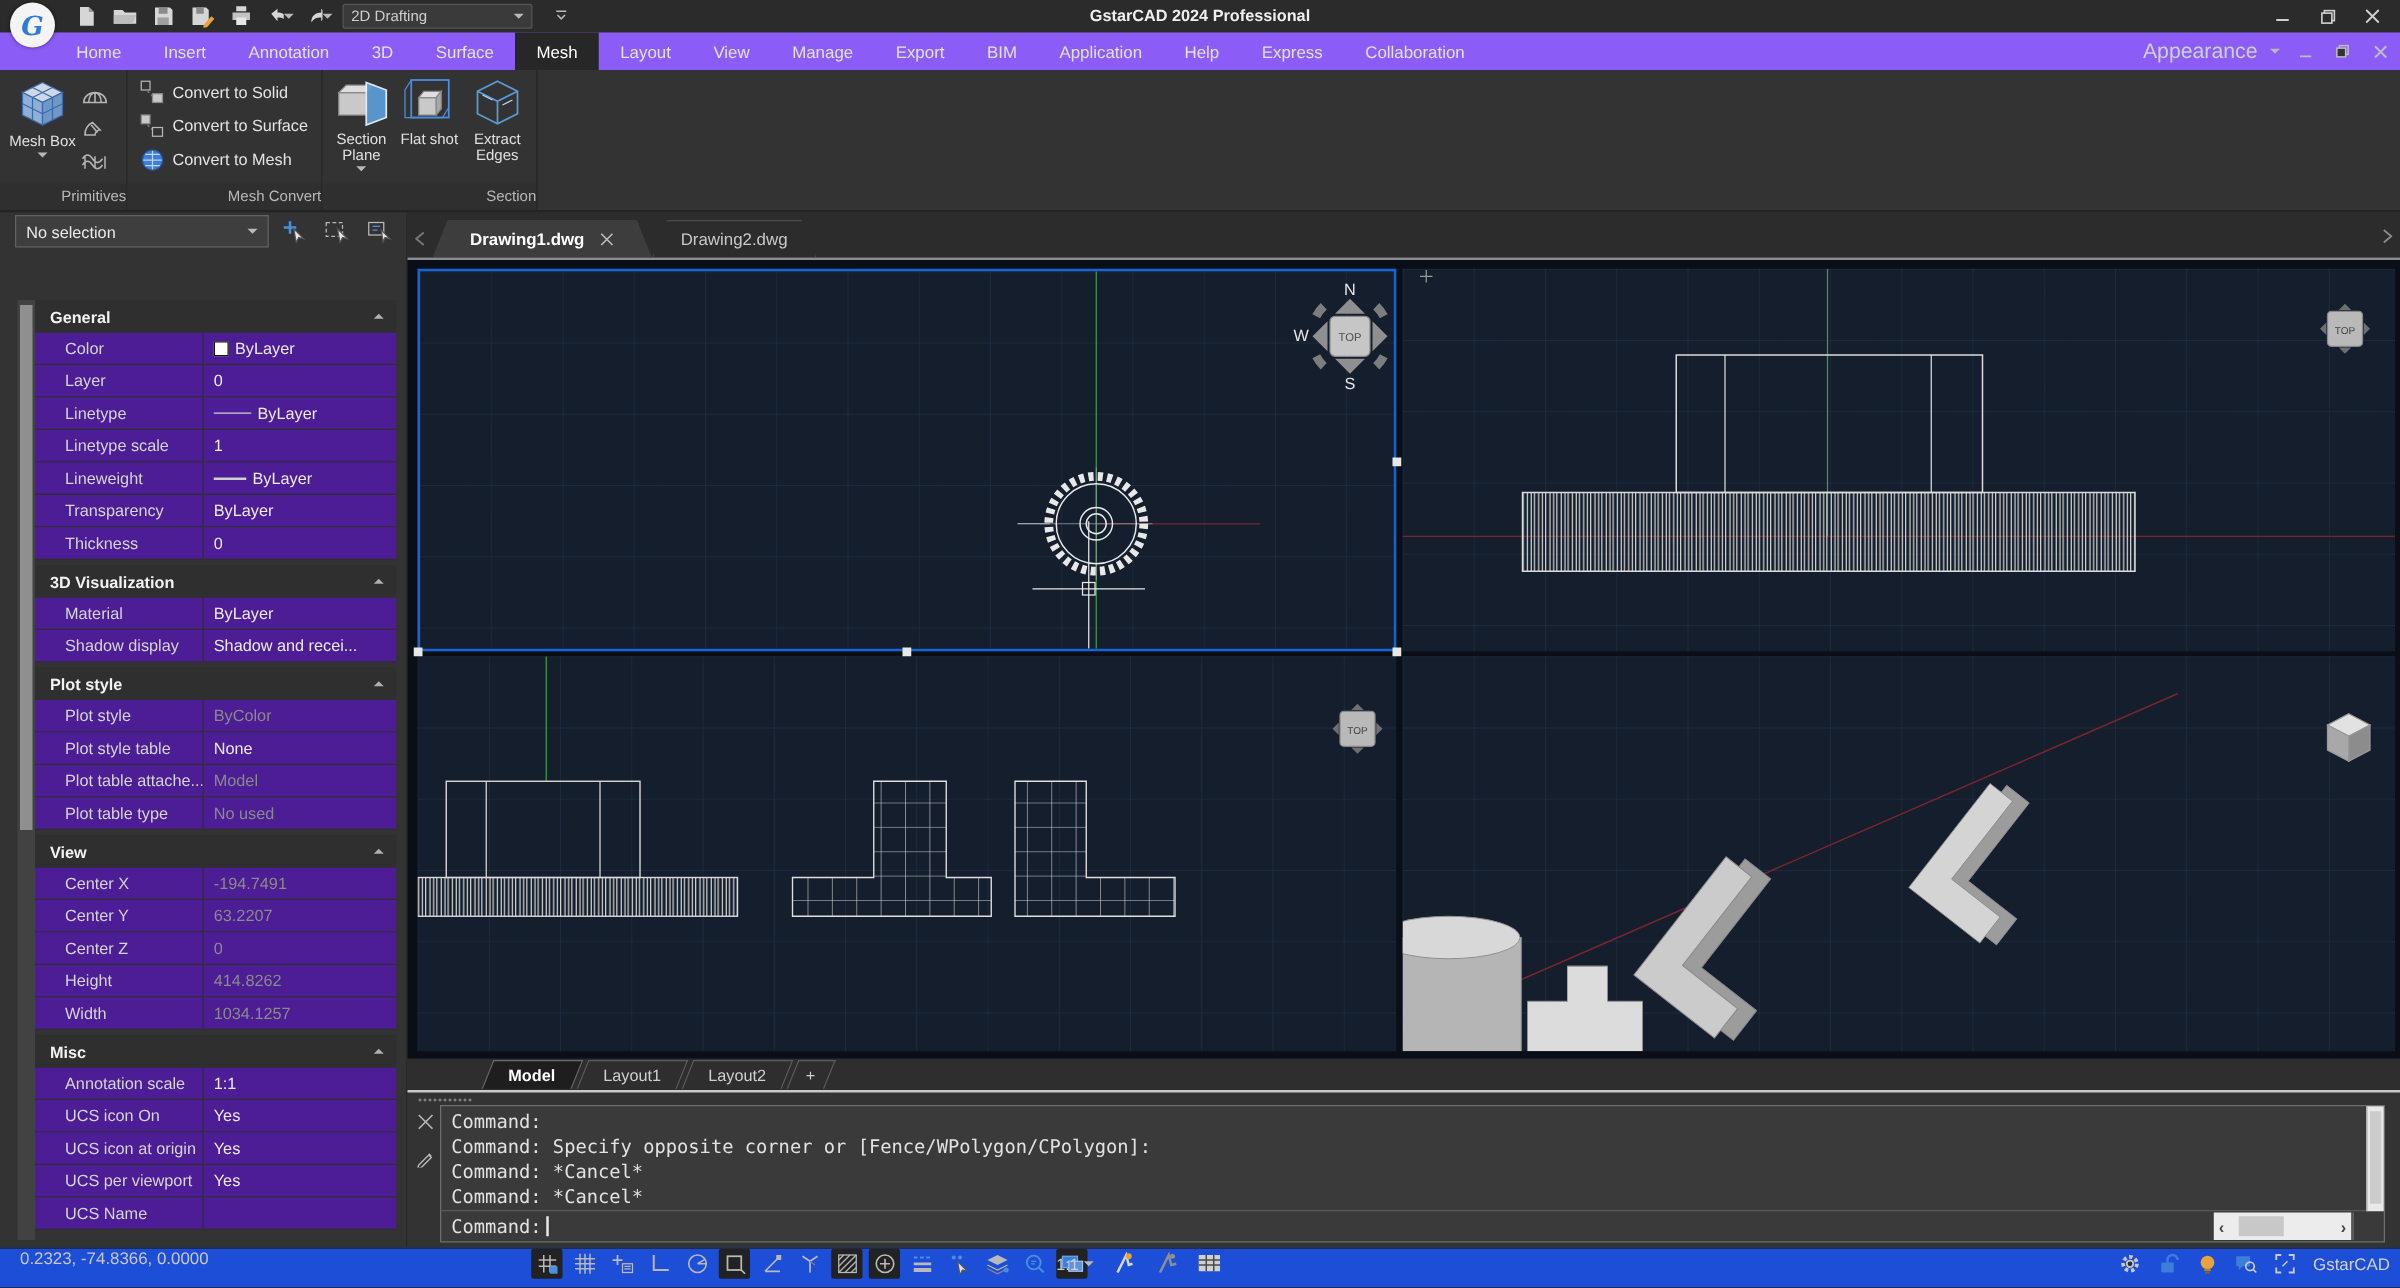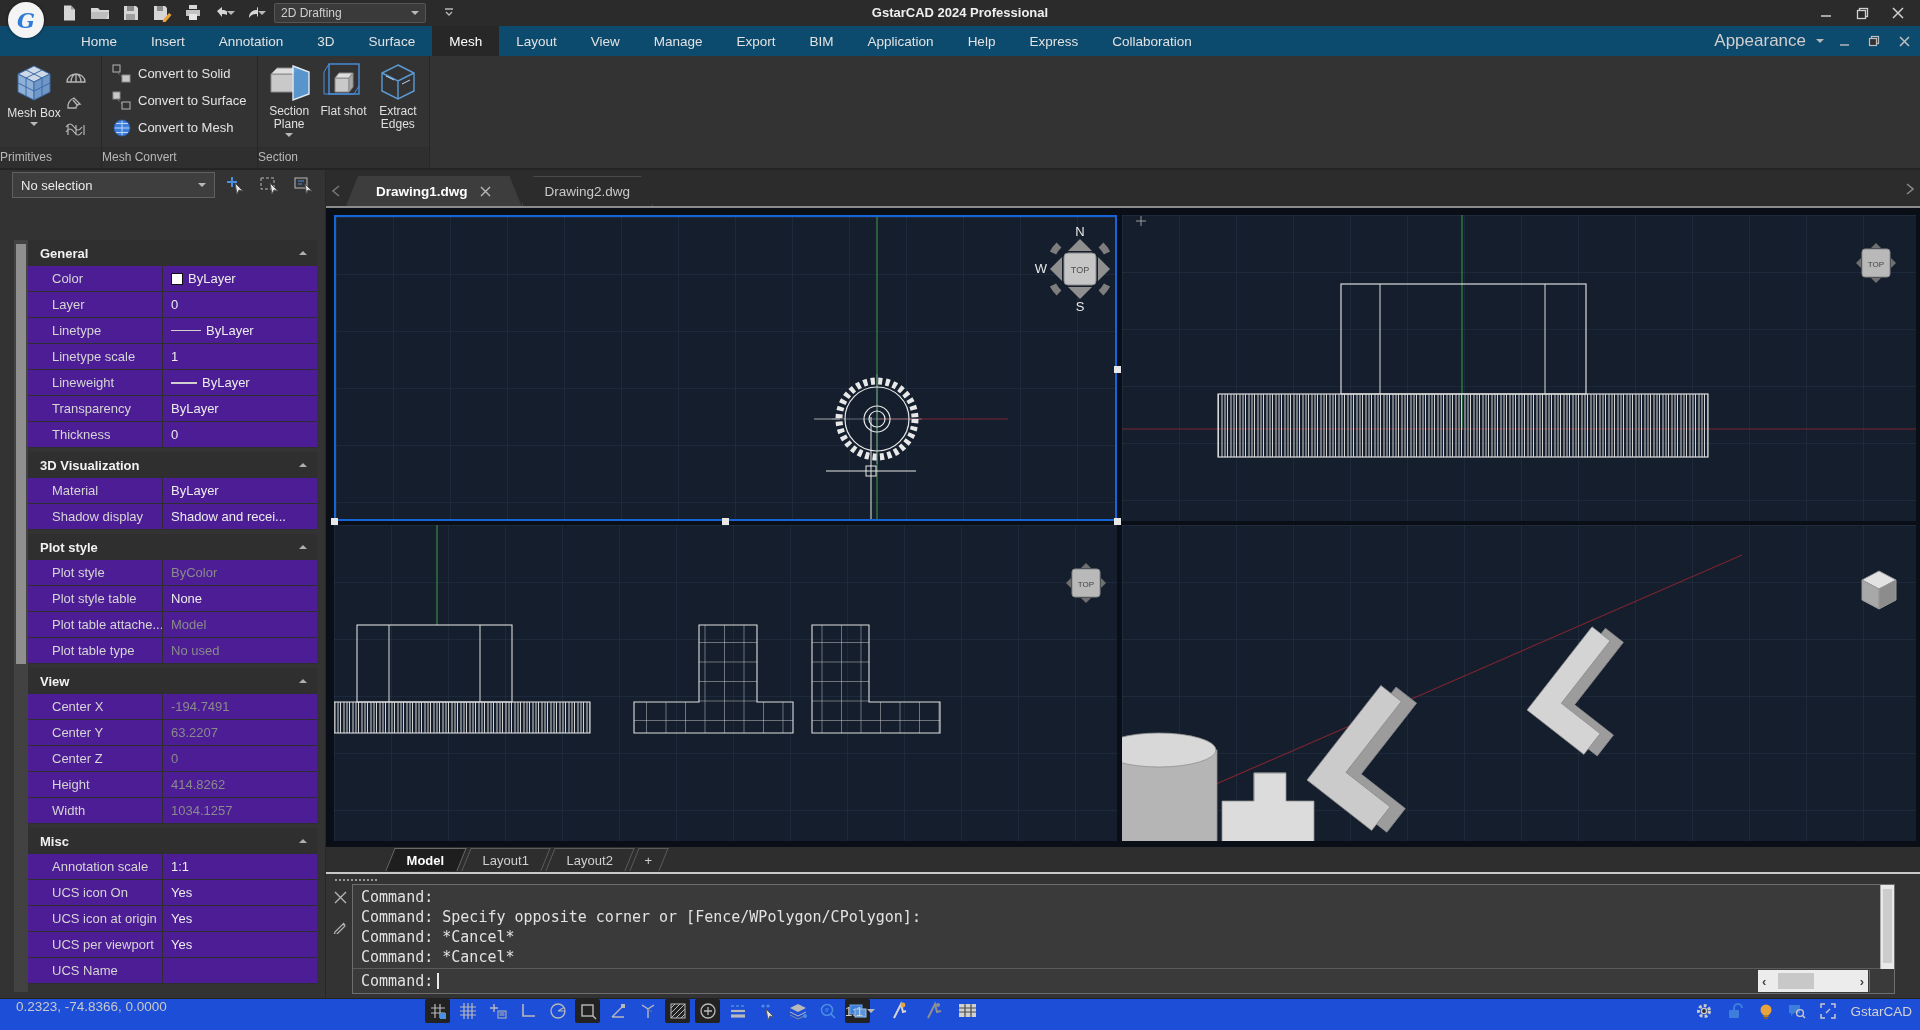--- a/index.html
+++ b/index.html
@@ -14,31 +14,31 @@
   #logo{position:absolute;left:8px;top:2px;width:36px;height:36px;border-radius:50%;background:#f4f4f4;z-index:20;display:flex;align-items:center;justify-content:center;box-shadow:0 0 3px rgba(0,0,0,.6)}
   #logo span{color:#2f7bd9;font-weight:bold;font-size:21px;font-style:italic;font-family:"DejaVu Serif",serif}
   .qat{display:flex;align-items:center;gap:9px;margin-left:58px}
   .qat .ic{width:22px;height:22px}
   .wsbox{width:152px;height:20px;background:#3a3a3a;border:1px solid #555;border-radius:2px;display:flex;align-items:center;padding:0 6px;color:#cfcfcf;font-size:12px;justify-content:space-between;margin-left:8px}
   #apptitle{position:absolute;left:0;right:0;text-align:center;font-weight:bold;color:#efefef;font-size:13px;top:5px;pointer-events:none}
   .winbtns{position:absolute;right:4px;top:0;display:flex;height:26px}
   .winbtns .ic{width:36px;height:26px}
 
   
-  #menubar{position:absolute;left:0;top:26px;width:1920px;height:30px;background:#0c4a6e;display:flex;align-items:stretch;padding-left:64px}
+  #menubar{position:absolute;left:0;top:26px;width:1920px;height:30px;background:#8b5cf6;display:flex;align-items:stretch;padding-left:44px}
   .mtab{display:flex;align-items:center;padding:0 17px;color:#e2e2e2;font-size:13.5px;cursor:default}
   .mtab.active{background:#272727;color:#fff}
   #menuright{position:absolute;right:6px;top:26px;height:30px;display:flex;align-items:center;gap:10px}
   #menuright .lbl{color:#cfcfcf;font-size:17px}
   #menuright .ic{width:20px;height:20px}
 
   
   #ribbon{position:absolute;left:0;top:56px;width:1920px;height:114px;background:#333;border-bottom:2px solid #242424;display:flex}
   .rpanel{position:relative;height:112px;border-right:1px solid #272727;padding:4px 6px 22px 6px}
-  .plabel{position:absolute;left:0;right:0;bottom:0;height:21px;line-height:21px;text-align:left;color:#b8b8b8;font-size:12px;background:#2f2f2f}
+  .plabel{position:absolute;left:0;right:0;bottom:0;height:21px;line-height:21px;text-align:right;color:#b8b8b8;font-size:12px;background:#2f2f2f}
   .bigbtn{display:flex;flex-direction:column;align-items:center;width:56px;color:#e0e0e0;font-size:12px;line-height:13px;text-align:center;padding-top:2px}
   .bigbtn .lab{margin-top:3px}
   .smallcol{display:flex;flex-direction:column;gap:7px;margin-left:2px;padding-top:6px}
   .smallcol .ic{width:24px;height:20px}
   .mcrow{display:flex;align-items:center;gap:6px;height:27px;color:#e4e4e4;font-size:13px;padding:0 4px}
   .mcrow .ic{width:20px;height:20px}
 
   
   #properties{position:absolute;left:0;top:170px;width:326px;bottom:32px;background:#333;border-right:1px solid #272727}
   #prop-title{height:30px;display:flex;align-items:center;color:#c9c9c9;font-size:13px;padding-left:20px;position:relative}
@@ -82,21 +82,21 @@
   svg.fill{position:absolute;left:0;top:0;width:100%;height:100%}
 
   
   #layoutbar{position:absolute;left:326px;top:847px;right:0;height:27px;background:#2e2e2e;border-bottom:2px solid #c9c9c9;display:flex;align-items:center;padding-left:64px}
   .ltab{height:23px;display:flex;align-items:center;padding:0 16px;color:#d0d0d0;font-size:13px;transform:skewX(-22deg);border:1px solid #5c5c5c;border-bottom:none;margin-right:4px;background:#2e2e2e}
   .ltab>span{transform:skewX(22deg)}
   .ltab.active{background:#1e1e1e;color:#fff;font-weight:bold;border-color:#6a6a6a}
   .ltab.add{padding:0 10px}
 
   
-  #cmdpanel{position:absolute;left:326px;top:876px;right:17px;height:122px;background:#333}
+  #cmdpanel{position:absolute;left:326px;top:876px;right:4px;height:122px;background:#333}
   #cmdpanel::before{content:"";position:absolute;left:8px;top:2px;width:44px;height:4px;background-image:radial-gradient(#9a9a9a 1px,transparent 1px);background-size:4px 4px}
   #cmdicons{position:absolute;left:2px;top:12px;width:24px;display:flex;flex-direction:column;gap:12px;align-items:center}
   #cmdicons .ic{width:18px;height:18px}
   #cmdbox{position:absolute;left:26px;right:8px;top:8px;bottom:4px;background:#3a3a3a;border:1px solid #6e6e6e;font-family:"DejaVu Sans Mono",monospace;font-size:15px;color:#e2e2e2}
   #cmdhist{position:absolute;left:0;right:14px;top:0;height:84px;padding:2px 8px;line-height:20px;border-bottom:1px solid #5a5a5a;white-space:pre;overflow:hidden}
   #cmdvsb{position:absolute;right:0;top:0;width:14px;height:84px;background:#e9e9e9;border-left:1px solid #aaa}
   #cmdvsb .thumb{position:absolute;left:2px;right:2px;top:4px;bottom:6px;background:#cccccc}
   #cmdinput{position:absolute;left:0;right:0;bottom:0;height:24px;display:flex;align-items:center;padding:0 8px}
   #cursor{width:2px;height:16px;background:#e8e8e8;margin-left:4px}
   #cmdhsb{position:absolute;right:26px;bottom:1px;width:110px;height:22px;background:#ececec;display:flex;align-items:center;justify-content:space-between;padding:0 4px;color:#444}

